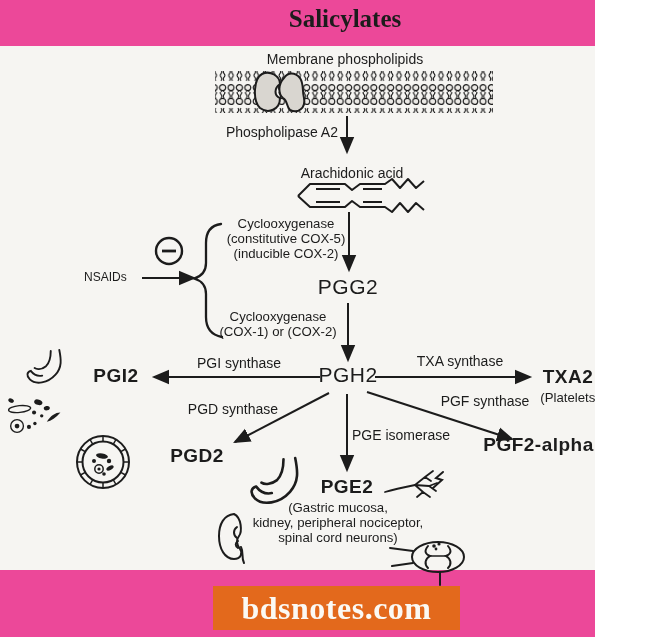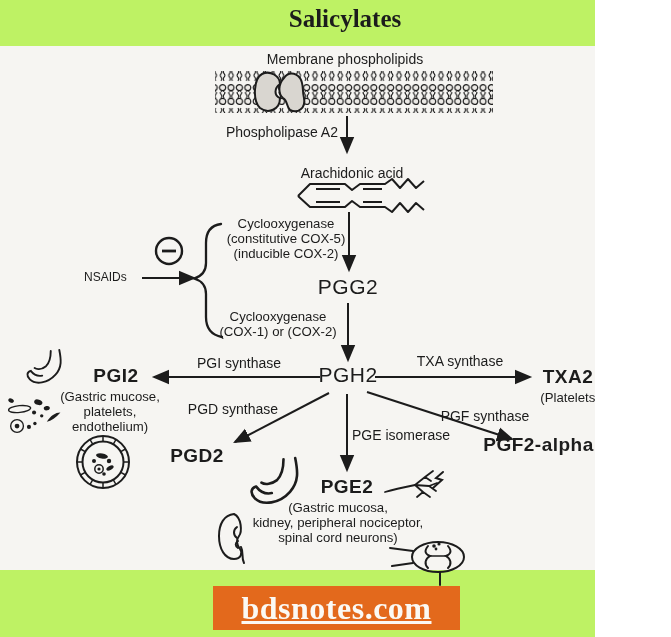--- a/index.html
+++ b/index.html
@@ -1,30 +1,30 @@
 <!DOCTYPE html>
 <html><head>
 <meta charset="utf-8">
 <style>
   html,body{margin:0;padding:0;background:#fff;}
-  #stage{position:relative;width:595px;height:637px;background:#bef264;overflow:hidden;
+  #stage{position:relative;width:595px;height:637px;background:#ec4899;overflow:hidden;
          font-family:"Liberation Sans",sans-serif;color:#1c1c1c;}
   #canvas-bg{position:absolute;left:0;top:46px;width:671px;height:524px;background:#f6f5f2;}
   svg.art{position:absolute;left:0;top:0;z-index:1;}
   .lbl{position:absolute;z-index:2;color:#1c1c1c;}
   .c{text-align:center;} .r{text-align:right;}
   .t14{font-size:14px;line-height:16px;}
   .t13{font-size:13.2px;line-height:15.2px;}
   .big{font-size:21px;line-height:22px;letter-spacing:0.5px;}
   .prod{font-size:19px;line-height:20px;letter-spacing:0.5px;font-weight:bold;}
   #page-title{font-family:"Liberation Serif",serif;font-weight:700;font-size:25px;}
   #banner{position:absolute;left:213px;top:586px;width:247px;height:44px;z-index:3;
           background:#e3691c;display:flex;align-items:center;justify-content:center;cursor:pointer;}
   #banner span{font-family:"Liberation Serif",serif;font-weight:700;font-size:32px;
-          color:#fbf9f4;letter-spacing:0.5px;text-decoration:underline;}
+          color:#fbf9f4;letter-spacing:0.5px;}
 </style>
 </head>
 <body>
 
 <div id="stage">
   <div id="page-title" class="lbl c" style="left:14px;top:5px;width:662px;">Salicylates</div>
 
   <div id="canvas-bg"></div>
 
   <svg class="art" width="671" height="637" viewBox="0 0 671 637">
@@ -183,31 +183,26 @@
     <div>Cyclooxygenase</div>
     <div>(COX-1) or (COX-2)</div>
   </div>
 
   <div class="lbl big c" style="left:298px;top:364px;width:100px;">PGH2</div>
 
   <div class="lbl t14 c" style="left:164px;top:355px;width:150px;">PGI synthase</div>
   <div class="lbl t14 c" style="left:384px;top:353px;width:152px;">TXA synthase</div>
 
   <div class="lbl prod c" style="left:66px;top:366px;width:100px;">PGI2</div>
-  <div class="lbl t13 c" style="left:34px;top:389px;width:152px;">
-    <div>(Gastric mucose,</div>
-    <div>platelets,</div>
-    <div>endothelium)</div>
-  </div>
 
   <div class="lbl prod c" style="left:518px;top:367px;width:100px;">TXA2</div>
   <div class="lbl t13 c" style="left:518px;top:390px;width:104px;">(Platelets)</div>
 
   <div class="lbl t14 c" style="left:158px;top:401px;width:150px;">PGD synthase</div>
-  <div class="lbl t14 c" style="left:410px;top:408px;width:150px;text-align:center;">PGF synthase</div>
+  <div class="lbl t14 c" style="left:410px;top:393px;width:150px;text-align:center;">PGF synthase</div>
   <div class="lbl t14" style="left:352px;top:427px;width:130px;">PGE isomerase</div>
 
   <div class="lbl prod c" style="left:147px;top:446px;width:100px;">PGD2</div>
   <div class="lbl prod c" style="left:476px;top:435px;width:125px;">PGF2-alpha</div>
 
   <div class="lbl prod c" style="left:297px;top:477px;width:100px;">PGE2</div>
   <div class="lbl t13 c" style="left:237px;top:500px;width:202px;">
     <div>(Gastric mucosa,</div>
     <div>kidney, peripheral nociceptor,</div>
     <div>spinal cord neurons)</div>

